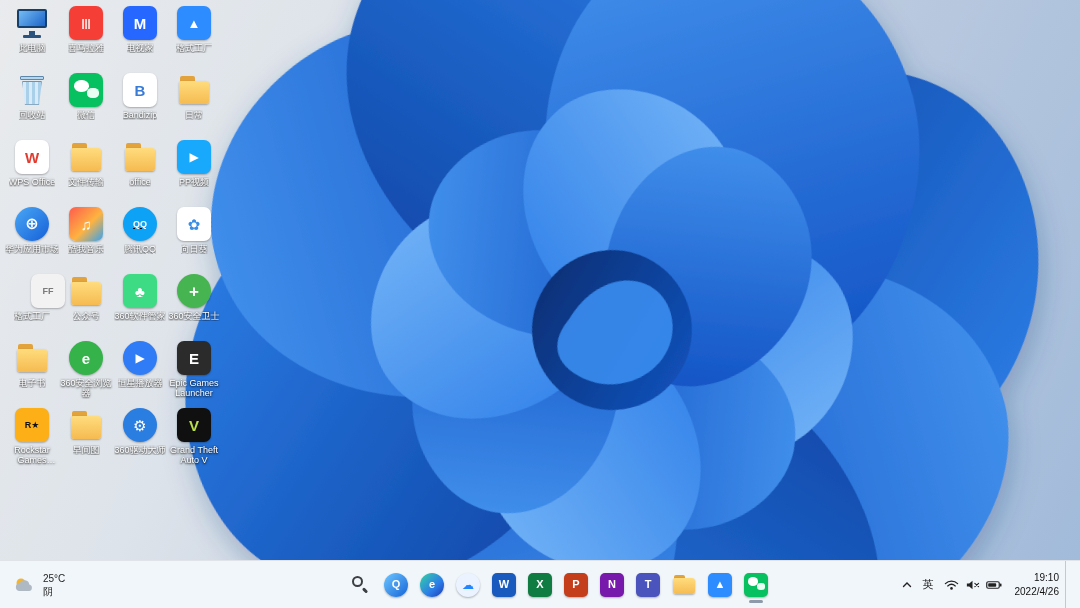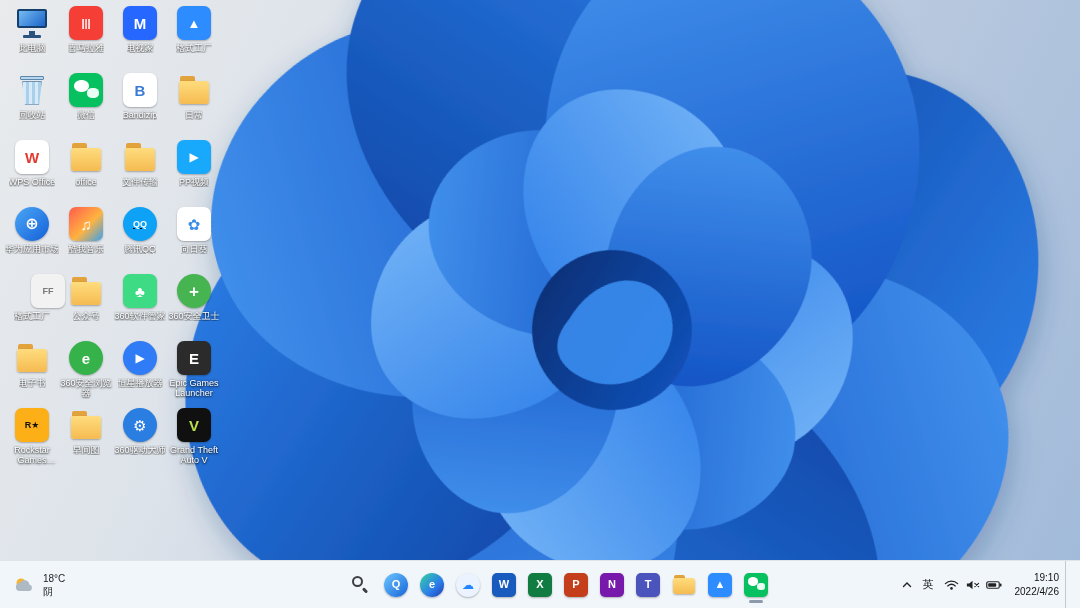--- a/index.html
+++ b/index.html
@@ -199,28 +199,28 @@
           <div class="ico square" style="background: rgb(255, 255, 255);">
             <span class="glyph" style="color: rgb(224, 60, 49);">W</span>
           </div>
           <div class="label">WPS Office</div>
         </div>
         <div class="cell">
           <div class="ico folder">
             <i class="tab"></i>
             <i class="fbody"></i>
           </div>
+          <div class="label">文件传输</div>
+        </div>
+        <div class="cell">
+          <div class="ico folder">
+            <i class="tab"></i>
+            <i class="fbody"></i>
+          </div>
           <div class="label">office</div>
-        </div>
-        <div class="cell">
-          <div class="ico folder">
-            <i class="tab"></i>
-            <i class="fbody"></i>
-          </div>
-          <div class="label">文件传输</div>
         </div>
         <div class="cell">
           <div class="ico square" style="background: rgb(25, 169, 252);">
             <span class="glyph" style="color: rgb(255, 255, 255); font-size: 12px;">▶</span>
           </div>
           <div class="label">PP视频</div>
         </div>
         <div class="cell">
           <div class="ico circle" style="background: linear-gradient(135deg, rgb(74, 167, 245), rgb(21, 96, 216));">
             <span class="glyph" style="color: rgb(255, 255, 255); font-size: 16px;">⊕</span>
@@ -324,21 +324,21 @@
   </div>
 
   <div class="taskbar">
 
     <div class="weather">
       <svg width="24" height="20" viewBox="0 0 24 20">
         <circle cx="9" cy="8" r="4.5" fill="#f6b32d"></circle>
         <path d="M7 16 a4 4 0 0 1 .8-7.9 a5 5 0 0 1 9.5 1.4 a3.3 3.3 0 0 1 -.3 6.5 Z" fill="#aeb9c4"></path>
       </svg>
       <div class="weather-text">
-        <span>18°C</span>
+        <span>25°C</span>
         <span>阴</span>
       </div>
     </div>
 
     <div class="task-icons" id="task-icons">
         <div class="task-btn">
           <div class="ico start">
             <i></i>
             <i></i>
             <i></i>

